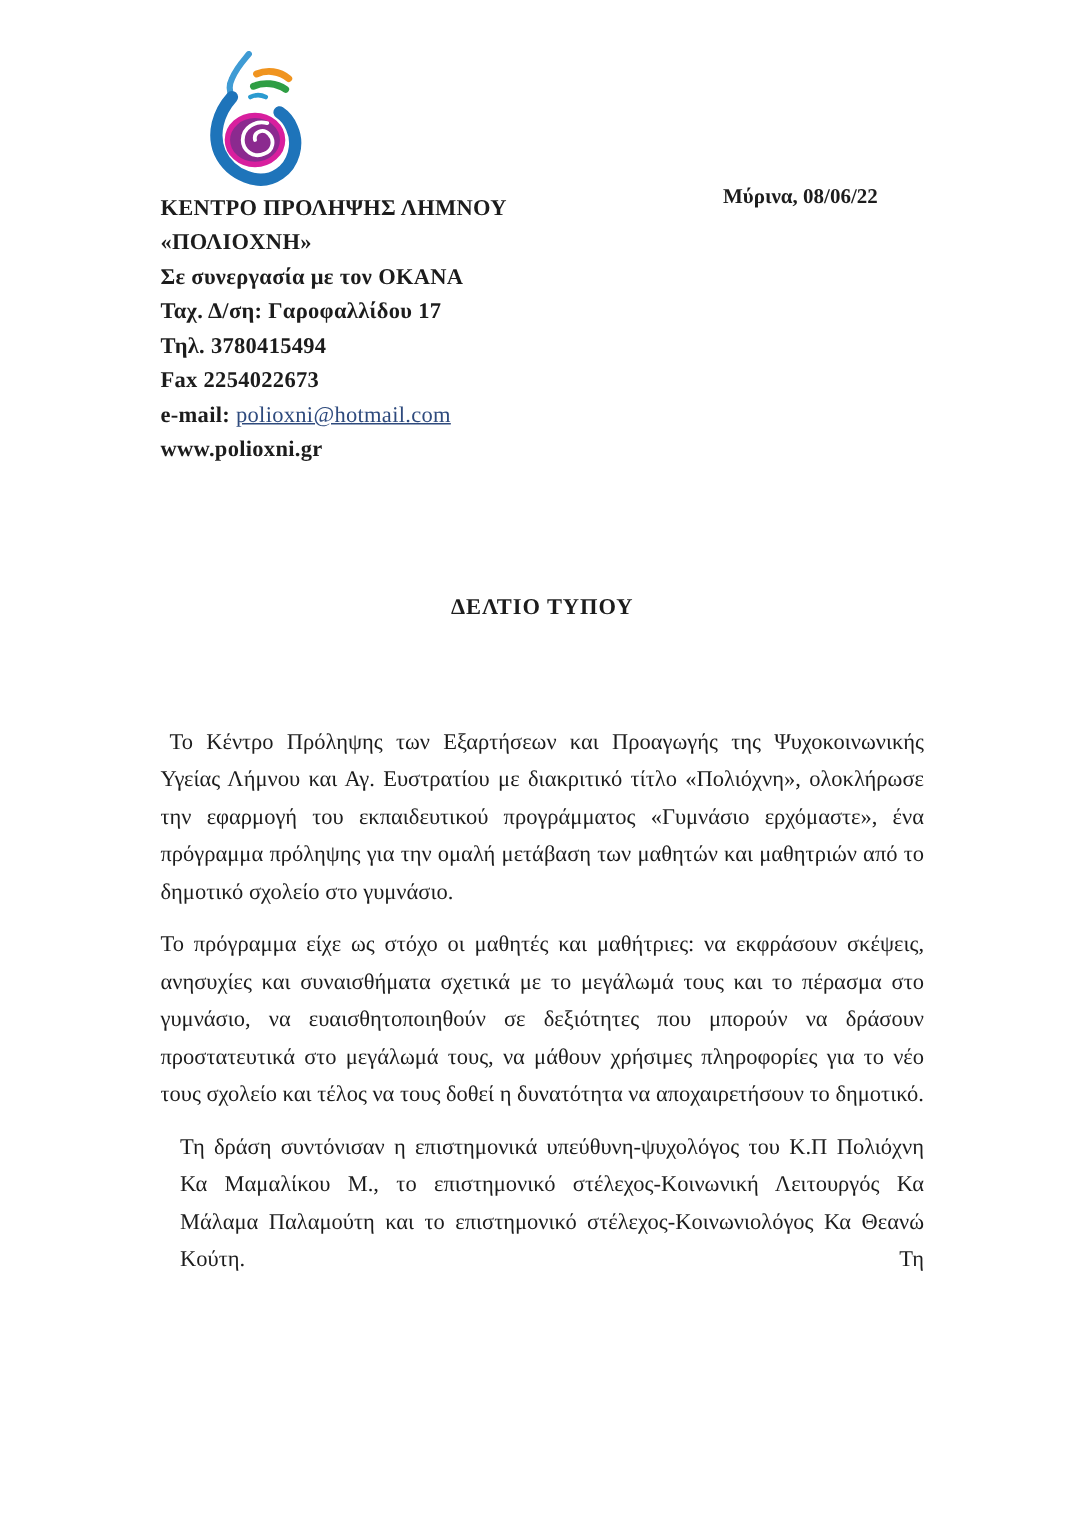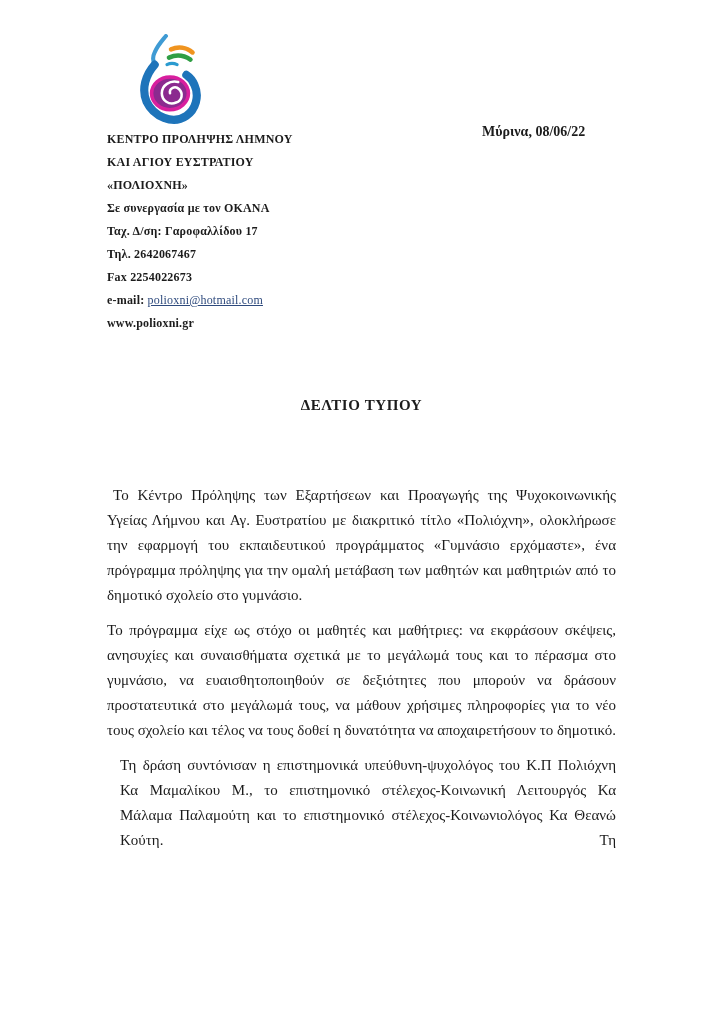--- a/index.html
+++ b/index.html
@@ -19,21 +19,21 @@
     top: 34px;
     width: 66px;
     height: 90px;
   }
   .org-block {
     position: absolute;
     left: 107px;
     top: 128px;
     width: 330px;
     font-weight: bold;
-    font-size: 12px;
+    font-size: 15px;
     line-height: 23px;
     letter-spacing: 0.2px;
   }
   .org-line { white-space: nowrap; }
   .email-line a {
     font-weight: normal;
     text-decoration: underline;
   }
   .date-line {
     position: absolute;
@@ -92,25 +92,24 @@
       <ellipse cx="32" cy="58" rx="18" ry="16" fill="#8b2a8f" stroke="#d81f9e" stroke-width="3.5"></ellipse>
 
       <path d="M32,58 c-1,-5 5,-8 9,-4 c4,4 3,11 -3,13 c-7,3 -14,-2 -14,-9 c0,-8 8,-13 16,-11" fill="none" stroke="#ffffff" stroke-width="2.5" stroke-linecap="round"></path>
     </svg>
   </div>
 
   <div class="date-line">Μύρινα, 08/06/22</div>
 
   <div class="org-block">
     <div class="org-line">ΚΕΝΤΡΟ ΠΡΟΛΗΨΗΣ ΛΗΜΝΟΥ</div>
-    <div class="org-line">ΚΑΙ ΑΓΙΟΥ ΕΥΣΤΡΑΤΙΟΥ</div>
     <div class="org-line">«ΠΟΛΙΟΧΝΗ»</div>
     <div class="org-line">Σε συνεργασία με τον ΟΚΑΝΑ</div>
     <div class="org-line">Ταχ. Δ/ση: Γαροφαλλίδου 17</div>
-    <div class="org-line">Τηλ. 2642067467</div>
+    <div class="org-line">Τηλ. 3780415494</div>
     <div class="org-line">Fax 2254022673</div>
     <div class="org-line email-line">
       <span>e-mail: </span><a href="#" id="email-link" style="color: rgb(46, 74, 125);">polioxni@hotmail.com</a>
     </div>
     <div class="org-line">www.polioxni.gr</div>
   </div>
 
   <div class="doc-title">ΔΕΛΤΙΟ ΤΥΠΟΥ</div>
 
   <div class="body-text">

